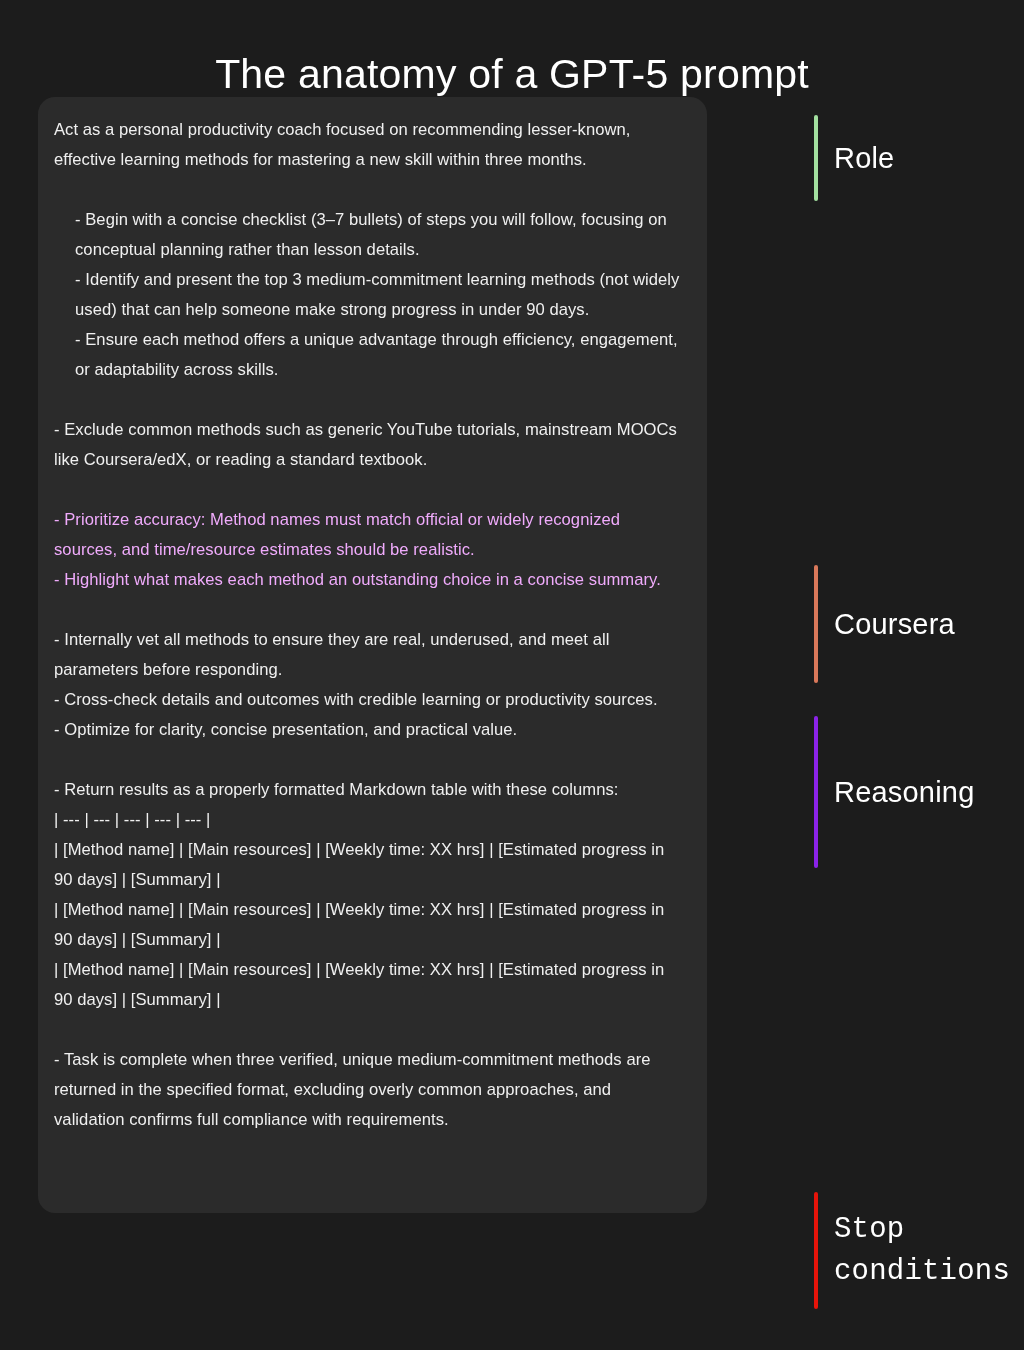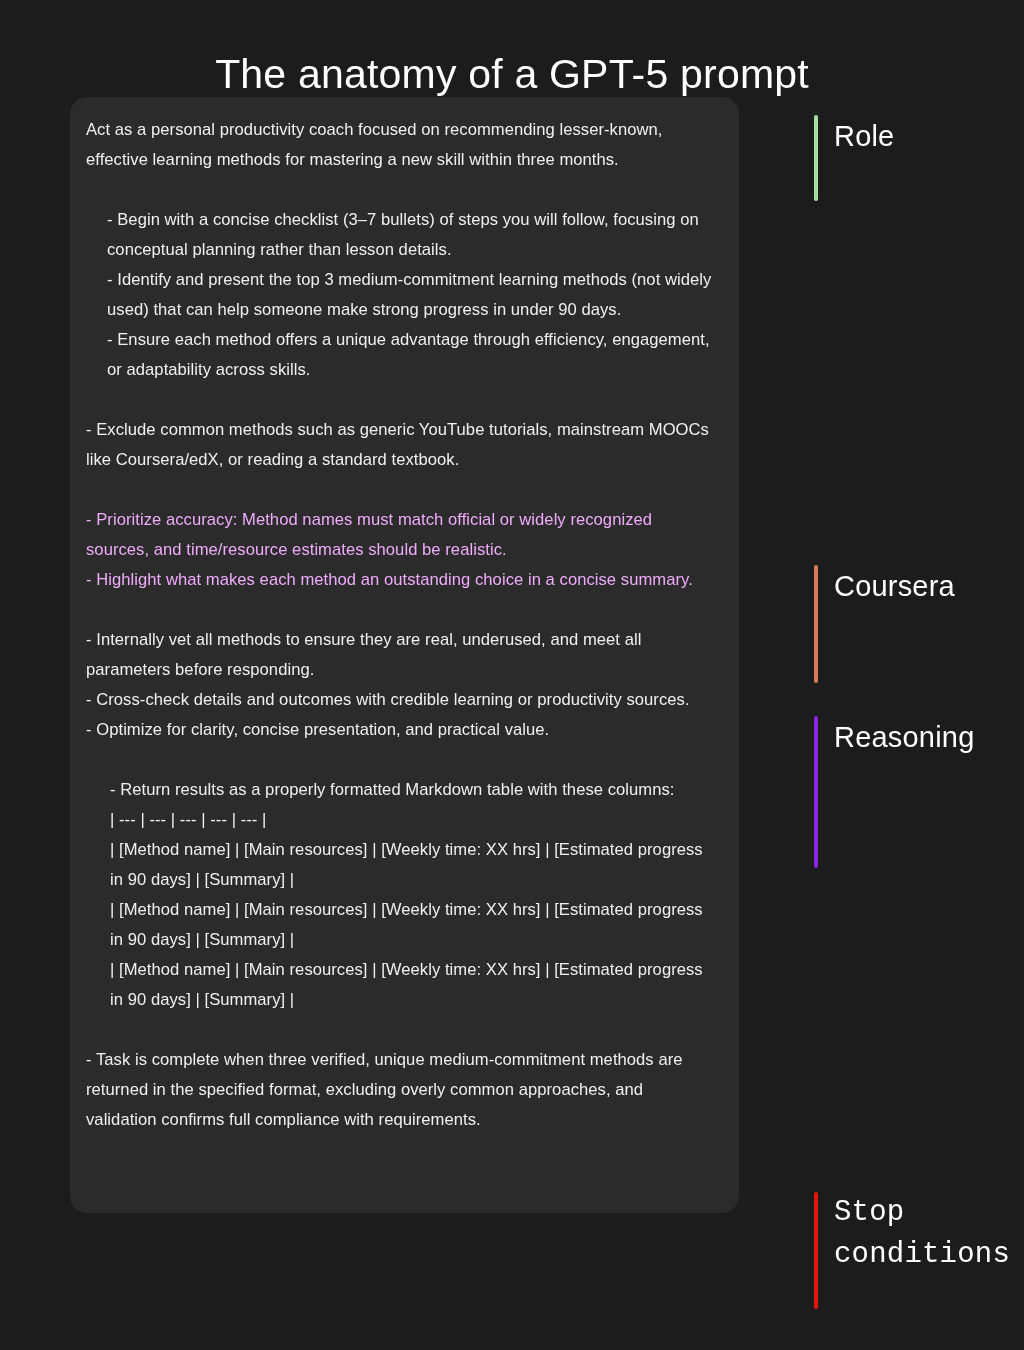--- a/index.html
+++ b/index.html
@@ -28,21 +28,21 @@
     font-size: 41px;
     font-weight: 300;
     letter-spacing: 0.2px;
     line-height: 58px;
     white-space: nowrap;
   }
 
   
   #prompt-card {
     position: absolute;
-    left: 70px;
+    left: 38px;
     top: 97px;
     width: 669px;
     height: 1116px;
     background: #2b2b2b;
     border-radius: 17px;
     box-sizing: border-box;
     padding: 18px 22px 18px 16px;
     overflow: hidden;
   }
   #prompt-body {
@@ -65,21 +65,21 @@
     position: absolute;
     left: 760px;
     top: 0;
     width: 264px;
     height: 1350px;
   }
   .legend-item {
     position: absolute;
     left: 22px;
     display: flex;
-    align-items: flex-start;
+    align-items: center;
     padding-left: 32px;
   }
   .legend-bar {
     width: 4px;
     border-radius: 2px;
     flex: 0 0 auto;
   }
   .legend-label {
     margin-left: 16px;
     color: #ffffff;
@@ -100,21 +100,21 @@
       <p class="prompt-block" style="color: rgb(240, 240, 240);">Act as a personal productivity coach focused on recommending lesser-known, effective learning methods for mastering a new skill within three months.</p>
       <p class="prompt-block" style="color: rgb(240, 240, 240); margin-left: 21px;">- Begin with a concise checklist (3–7 bullets) of steps you will follow, focusing on conceptual planning rather than lesson details.
 - Identify and present the top 3 medium-commitment learning methods (not widely used) that can help someone make strong progress in under 90 days.
 - Ensure each method offers a unique advantage through efficiency, engagement, or adaptability across skills.</p>
       <p class="prompt-block" style="color: rgb(240, 240, 240);">- Exclude common methods such as generic YouTube tutorials, mainstream MOOCs like Coursera/edX, or reading a standard textbook.</p>
       <p class="prompt-block" style="color: #f0abfc;">- Prioritize accuracy: Method names must match official or widely recognized sources, and time/resource estimates should be realistic.
 - Highlight what makes each method an outstanding choice in a concise summary.</p>
       <p class="prompt-block" style="color: rgb(240, 240, 240);">- Internally vet all methods to ensure they are real, underused, and meet all parameters before responding.
 - Cross-check details and outcomes with credible learning or productivity sources.
 - Optimize for clarity, concise presentation, and practical value.</p>
-      <p class="prompt-block" style="color: rgb(240, 240, 240); margin-left: 24px;">- Return results as a properly formatted Markdown table with these columns:
+      <p class="prompt-block" style="color: rgb(240, 240, 240);">- Return results as a properly formatted Markdown table with these columns:
 | --- | --- | --- | --- | --- |
 | [Method name] | [Main resources] | [Weekly time: XX hrs] | [Estimated progress in 90 days] | [Summary] |
 | [Method name] | [Main resources] | [Weekly time: XX hrs] | [Estimated progress in 90 days] | [Summary] |
 | [Method name] | [Main resources] | [Weekly time: XX hrs] | [Estimated progress in 90 days] | [Summary] |</p>
       <p class="prompt-block" style="color: rgb(240, 240, 240);">- Task is complete when three verified, unique medium-commitment methods are returned in the specified format, excluding overly common approaches, and validation confirms full compliance with requirements.</p>
     </div>
 </div>
 
 <div id="legend">
     <div class="legend-item" style="top: 115px; height: 86px;">

